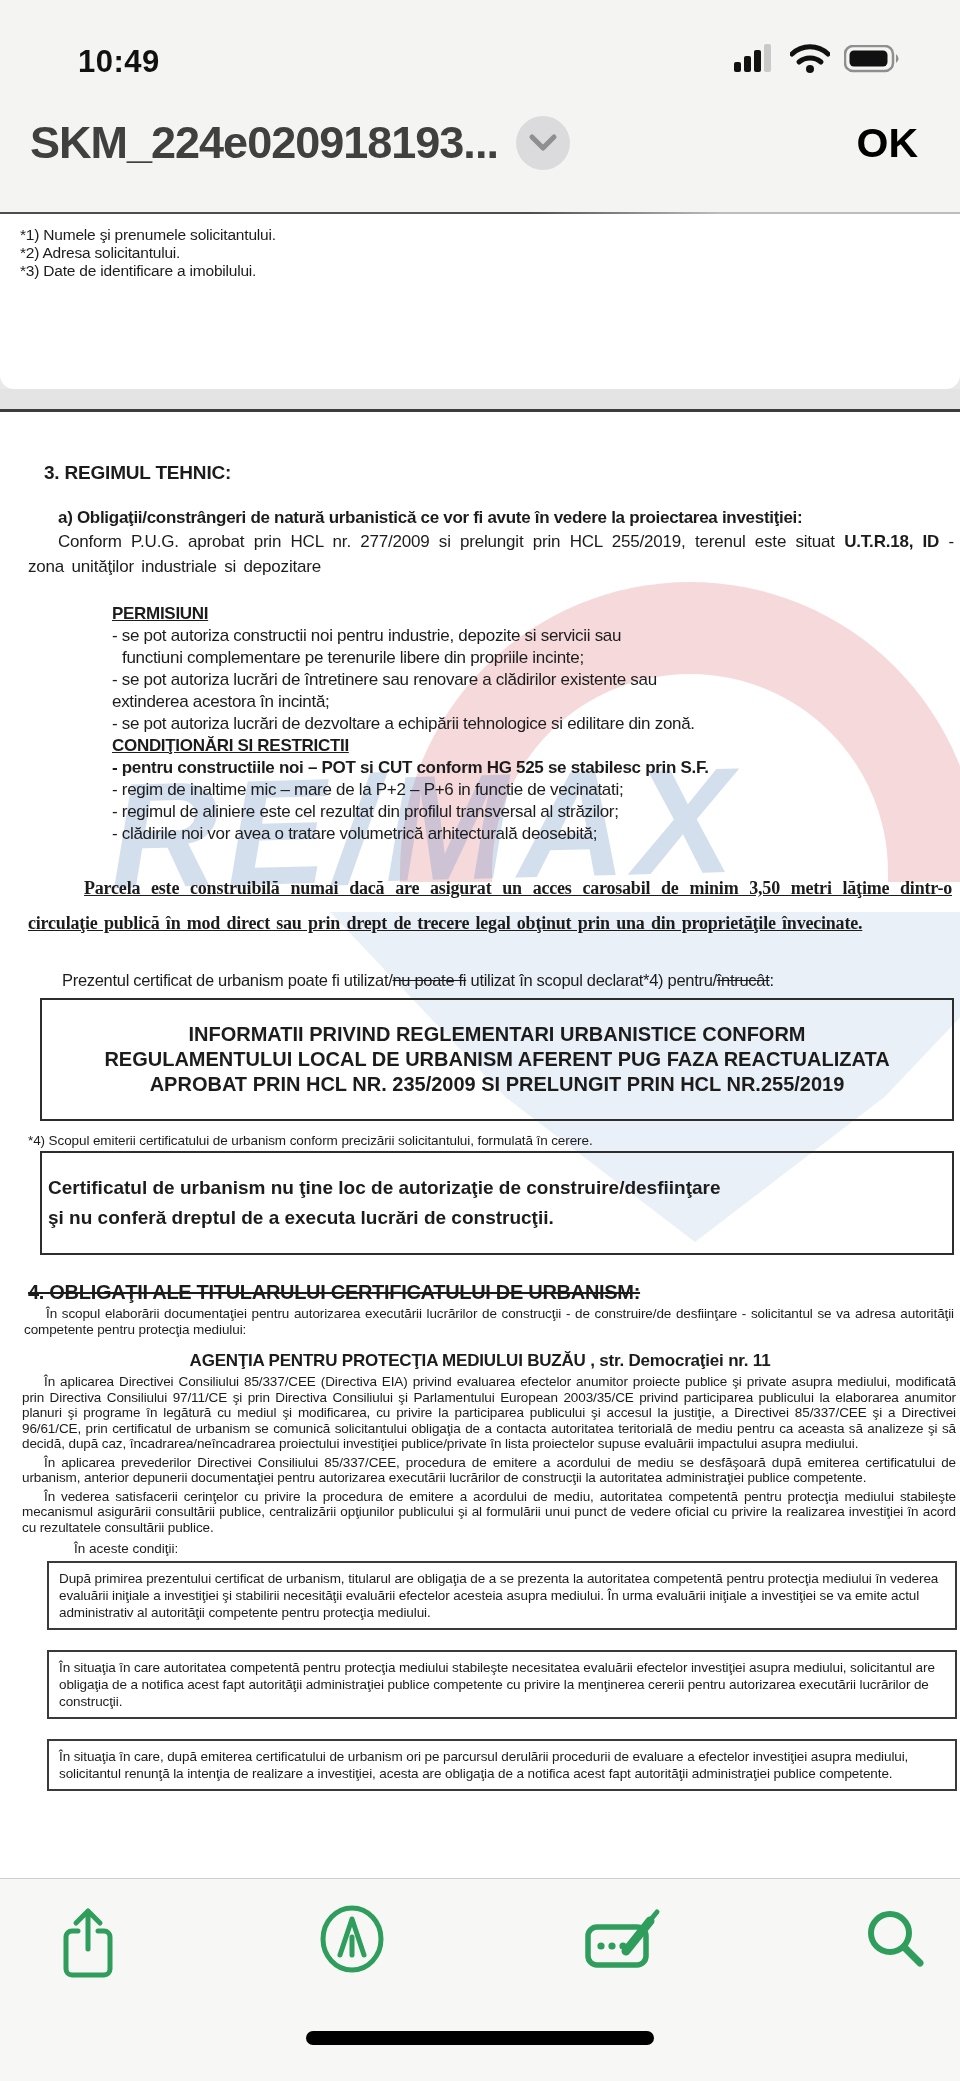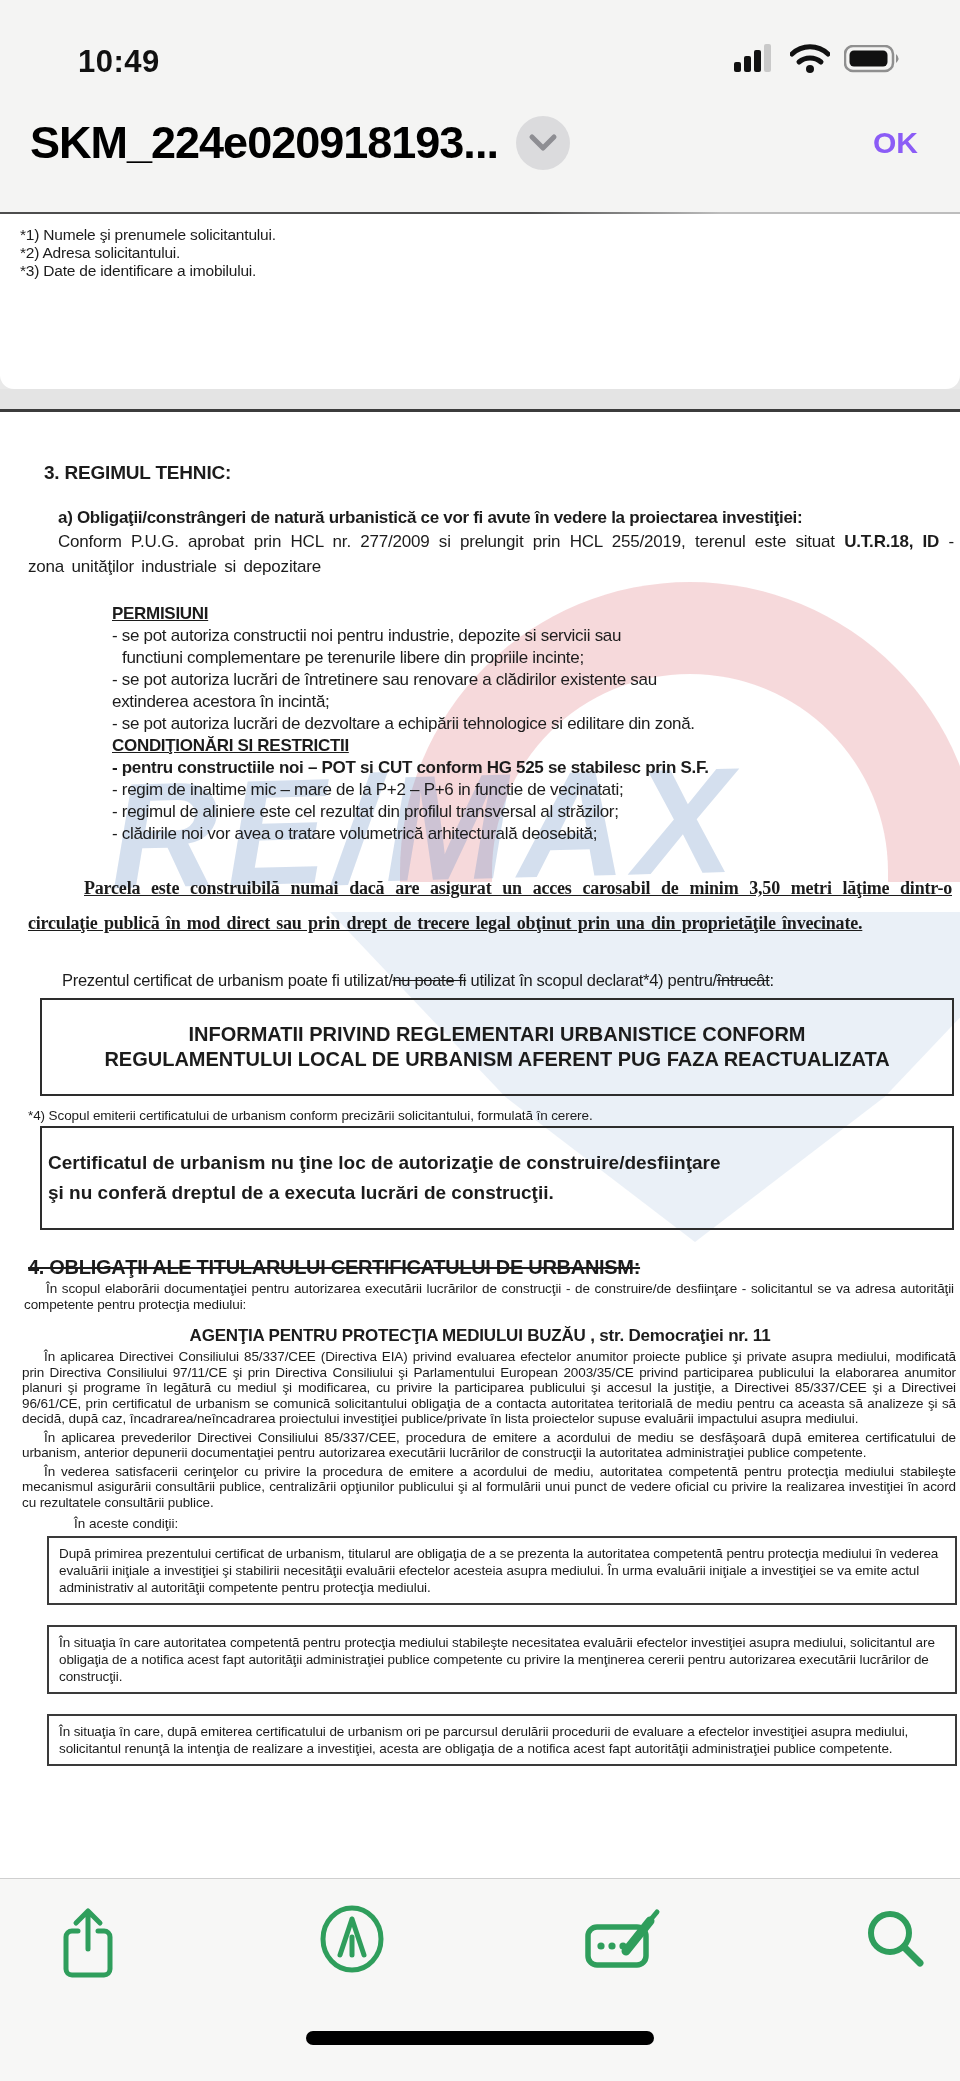--- a/index.html
+++ b/index.html
@@ -7,24 +7,24 @@
     width:960px;height:2081px;position:relative;overflow:hidden;
     background:#fff;font-family:"Liberation Sans",sans-serif;color:#1c1c1c;
   }
   
   .top-chrome{background:#f4f4f3;}
   .status-bar{height:84px;display:flex;align-items:flex-end;justify-content:space-between;
     padding:0 58px 4px 78px;box-sizing:border-box;}
   .time{font-size:31px;font-weight:bold;letter-spacing:.5px;color:#111;}
   .status-icons{display:flex;align-items:center;gap:14px;padding-bottom:2px;}
   .nav-bar{height:128px;display:flex;align-items:center;padding:0 42px 10px 30px;box-sizing:border-box;}
-  .doc-title{font-size:45px;font-weight:bold;letter-spacing:-1px;color:#000000;white-space:nowrap;}
+  .doc-title{font-size:45px;font-weight:bold;letter-spacing:-1px;color:#404040;white-space:nowrap;}
   .chevron-btn{width:54px;height:54px;border-radius:50%;background:#dbdbdd;margin-left:18px;
     display:flex;align-items:center;justify-content:center;flex:0 0 auto;cursor:pointer;}
-  .ok-btn{margin-left:auto;font-size:30px;font-weight:bold;color:#8b5cf6;background:none;border:none;
+  .ok-btn{margin-left:auto;font-size:41px;font-weight:bold;color:#000000;background:none;border:none;
     font-family:"Liberation Sans",sans-serif;cursor:pointer;padding:0;}
   
   .doc-area{position:relative;background:#e9e9e9;}
   .page1{background:#fff;height:177px;border-radius:0 0 14px 14px;position:relative;
     border-top:2px solid;border-image:linear-gradient(to right,#4d4d4d 0 55%,#bdbdbd 75% 100%) 1;
     padding:12px 0 0 20px;box-sizing:border-box;}
   .page1 .note{font-size:15.5px;line-height:18px;letter-spacing:-0.2px;}
   .page-gap{height:20px;background:#e4e4e4;}
   .page2{background:#fff;position:relative;border-top:3px solid #3c3c3c;
     min-height:1380px;padding-top:50px;box-sizing:border-box;}
@@ -154,20 +154,21 @@
         <div>- clădirile noi vor avea o tratare volumetrică arhitecturală deosebită;</div>
       </div>
 
       <p class="parcela">Parcela este construibilă numai dacă are asigurat un acces carosabil de minim 3,50 metri lăţime dintr-o circulaţie publică în mod direct sau prin drept de trecere legal obţinut prin una din proprietăţile învecinate.</p>
 
       <p class="prezentul"><span>Prezentul certificat de urbanism poate fi utilizat/</span><span class="strike">nu poate fi</span><span> utilizat în scopul declarat*4) pentru/</span><span class="strike">întrucât</span><span>:</span></p>
 
       <div class="info-box">
         <div>INFORMATII PRIVIND REGLEMENTARI URBANISTICE CONFORM</div>
         <div>REGULAMENTULUI LOCAL DE URBANISM AFERENT PUG FAZA REACTUALIZATA</div>
+        <div>APROBAT PRIN HCL NR. 235/2009  SI PRELUNGIT PRIN HCL NR.255/2019</div>
       </div>
 
       <div class="scop-note">*4) Scopul emiterii certificatului de urbanism conform precizării solicitantului, formulată în cerere.</div>
 
       <div class="cert-box">
         <div>Certificatul de urbanism nu ţine loc de autorizaţie de construire/desfiinţare</div>
         <div>şi nu conferă dreptul de a executa lucrări de construcţii.</div>
       </div>
 
       <div class="s4-title">4. OBLIGAŢII ALE TITULARULUI CERTIFICATULUI DE URBANISM:</div>

